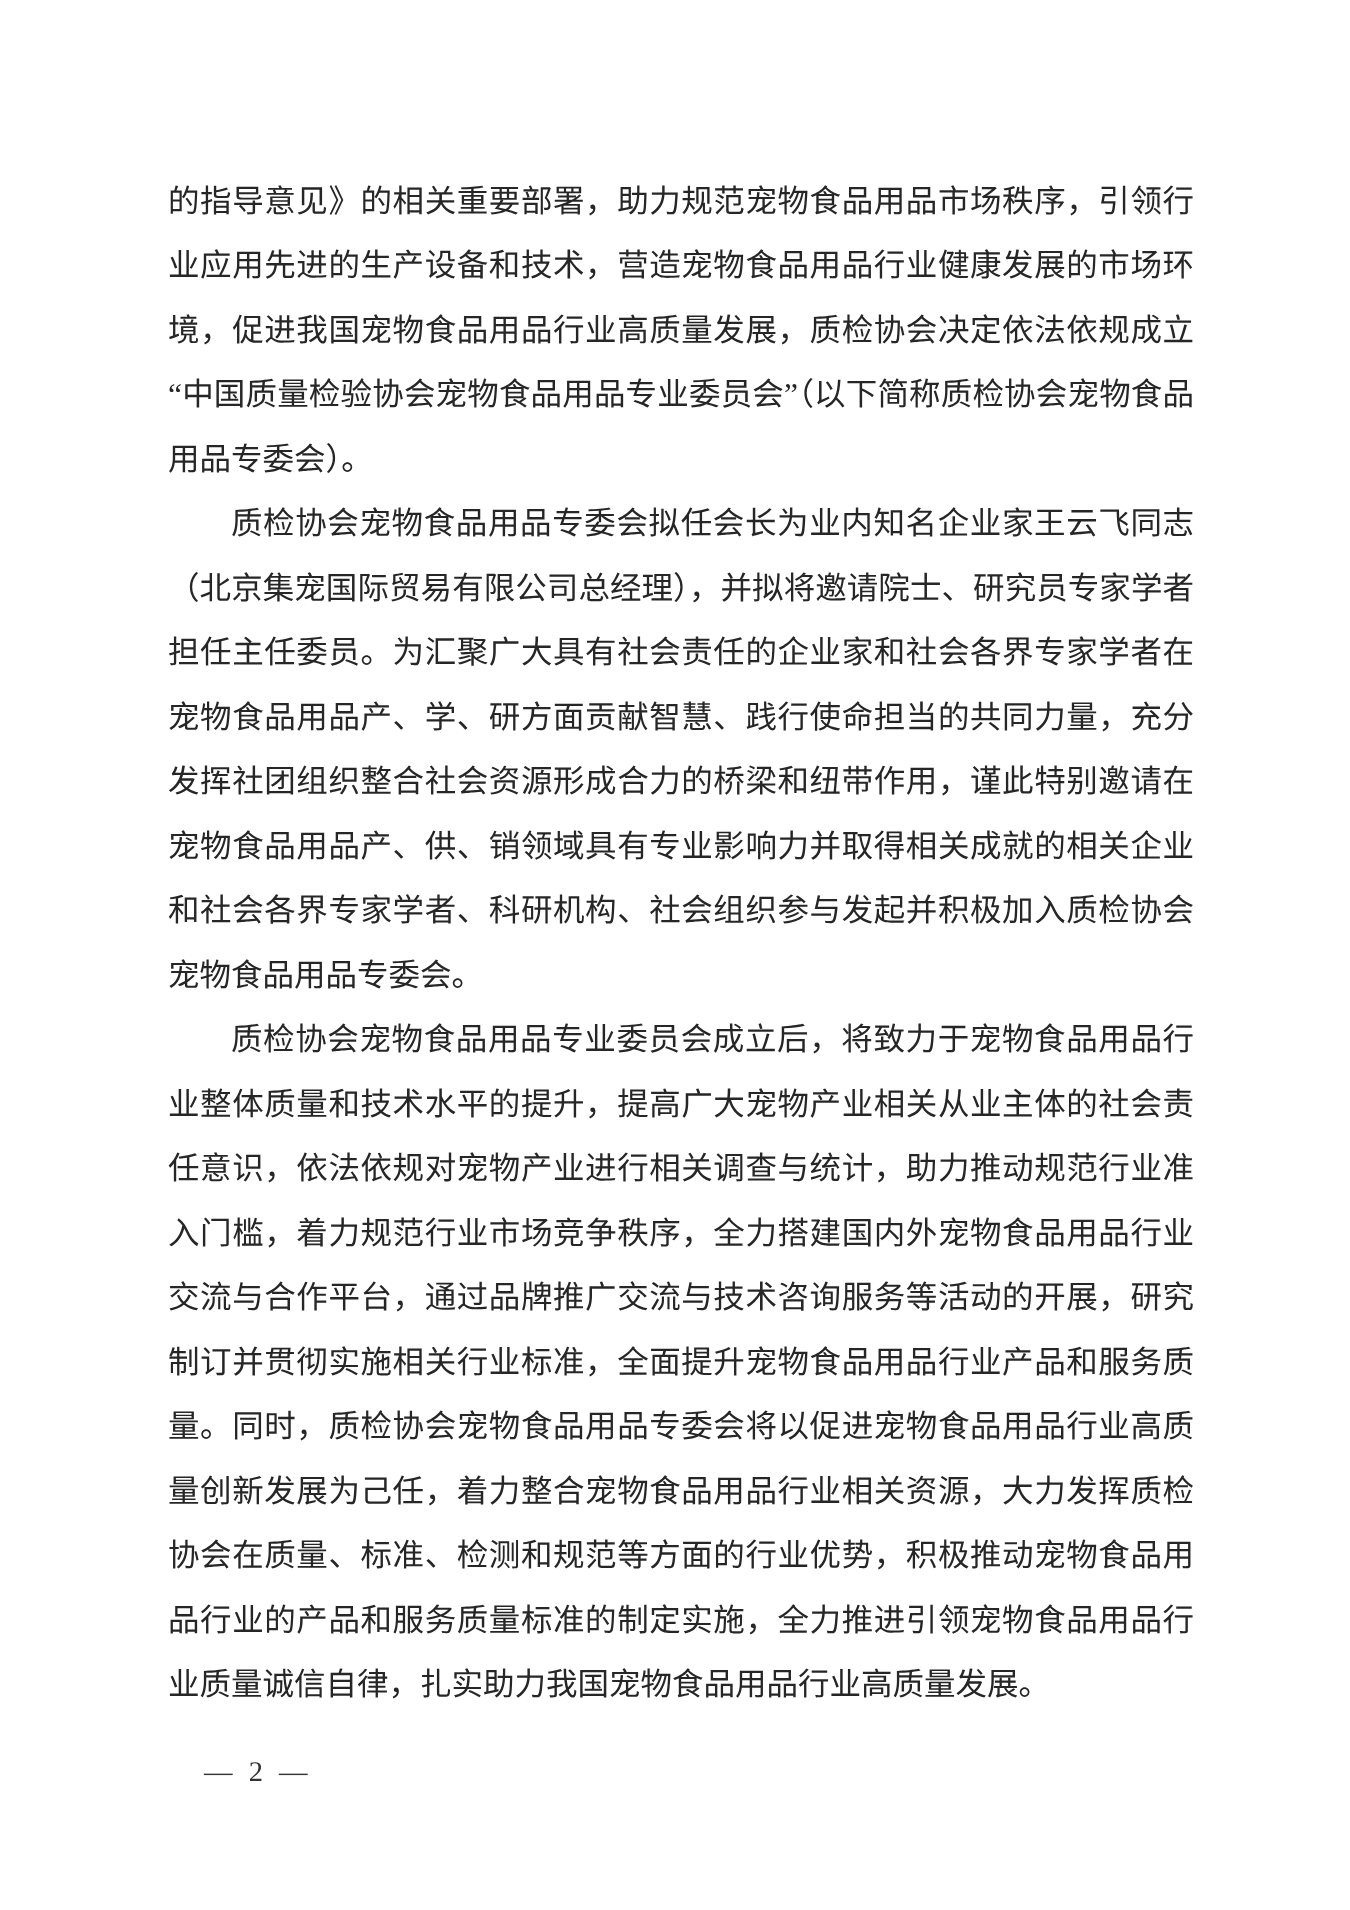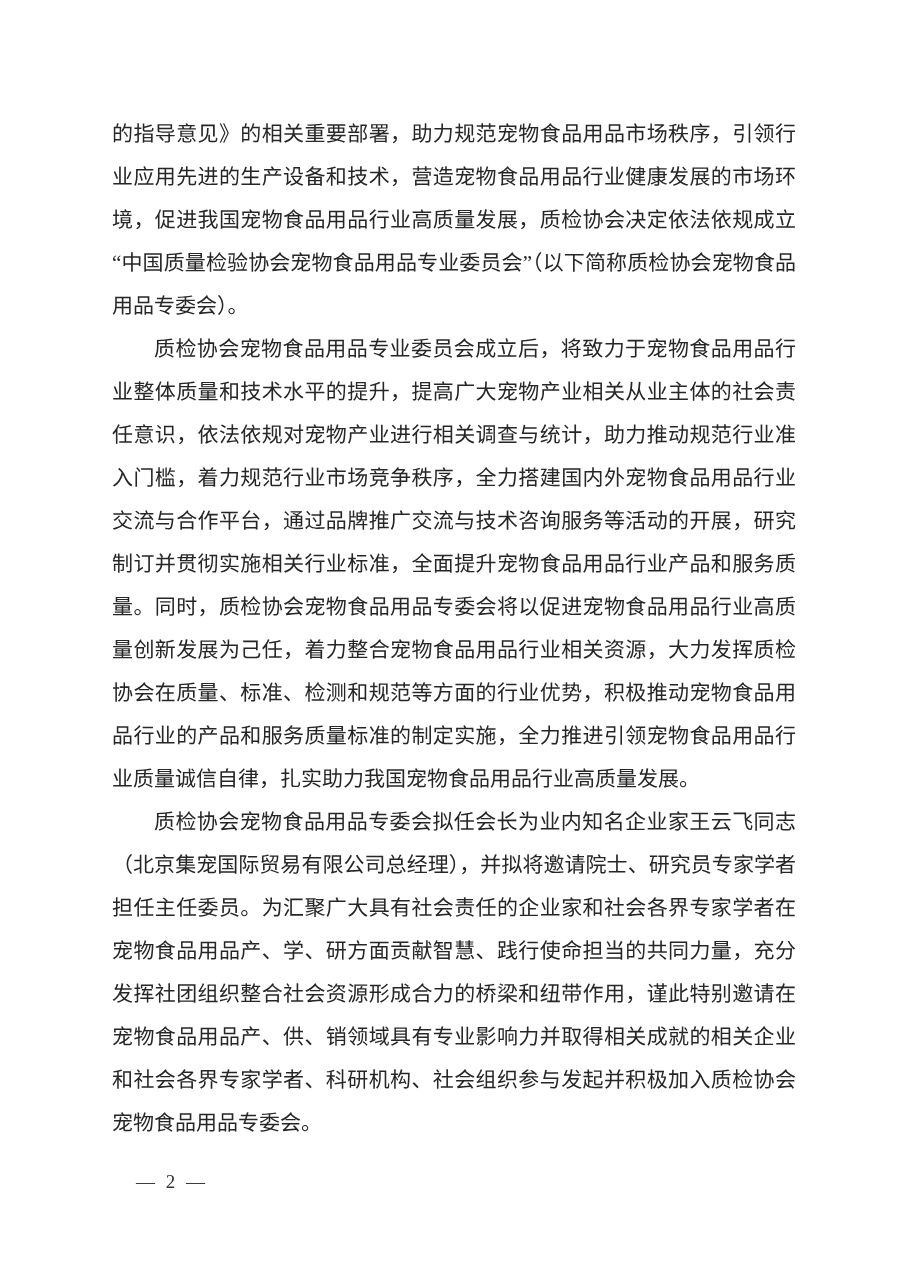--- a/index.html
+++ b/index.html
@@ -46,17 +46,17 @@
     color: #333333;
     font-family: "Liberation Serif", "DejaVu Serif", serif;
   }
 </style>
 </head>
 <body>
 
 <div class="page">
   <div class="text-block">
     <p class="para">的指导意见》的相关重要部署，助力规范宠物食品用品市场秩序，引领行业应用先进的生产设备和技术，营造宠物食品用品行业健康发展的市场环境，促进我国宠物食品用品行业高质量发展，质检协会决定依法依规成立“中国质量检验协会宠物食品用品专业委员会”（以下简称质检协会宠物食品用品专委会）。</p>
+    <p class="para indent">质检协会宠物食品用品专委会拟任会长为业内知名企业家王云飞同志（北京集宠国际贸易有限公司总经理），并拟将邀请院士、研究员专家学者担任主任委员。为汇聚广大具有社会责任的企业家和社会各界专家学者在宠物食品用品产、学、研方面贡献智慧、践行使命担当的共同力量，充分发挥社团组织整合社会资源形成合力的桥梁和纽带作用，谨此特别邀请在宠物食品用品产、供、销领域具有专业影响力并取得相关成就的相关企业和社会各界专家学者、科研机构、社会组织参与发起并积极加入质检协会宠物食品用品专委会。</p>
     <p class="para indent">质检协会宠物食品用品专业委员会成立后，将致力于宠物食品用品行业整体质量和技术水平的提升，提高广大宠物产业相关从业主体的社会责任意识，依法依规对宠物产业进行相关调查与统计，助力推动规范行业准入门槛，着力规范行业市场竞争秩序，全力搭建国内外宠物食品用品行业交流与合作平台，通过品牌推广交流与技术咨询服务等活动的开展，研究制订并贯彻实施相关行业标准，全面提升宠物食品用品行业产品和服务质量。同时，质检协会宠物食品用品专委会将以促进宠物食品用品行业高质量创新发展为己任，着力整合宠物食品用品行业相关资源，大力发挥质检协会在质量、标准、检测和规范等方面的行业优势，积极推动宠物食品用品行业的产品和服务质量标准的制定实施，全力推进引领宠物食品用品行业质量诚信自律，扎实助力我国宠物食品用品行业高质量发展。</p>
-    <p class="para indent">质检协会宠物食品用品专委会拟任会长为业内知名企业家王云飞同志（北京集宠国际贸易有限公司总经理），并拟将邀请院士、研究员专家学者担任主任委员。为汇聚广大具有社会责任的企业家和社会各界专家学者在宠物食品用品产、学、研方面贡献智慧、践行使命担当的共同力量，充分发挥社团组织整合社会资源形成合力的桥梁和纽带作用，谨此特别邀请在宠物食品用品产、供、销领域具有专业影响力并取得相关成就的相关企业和社会各界专家学者、科研机构、社会组织参与发起并积极加入质检协会宠物食品用品专委会。</p>
   </div>
   <div class="page-number">— 2 —</div>
 </div>
 
 </body></html>

